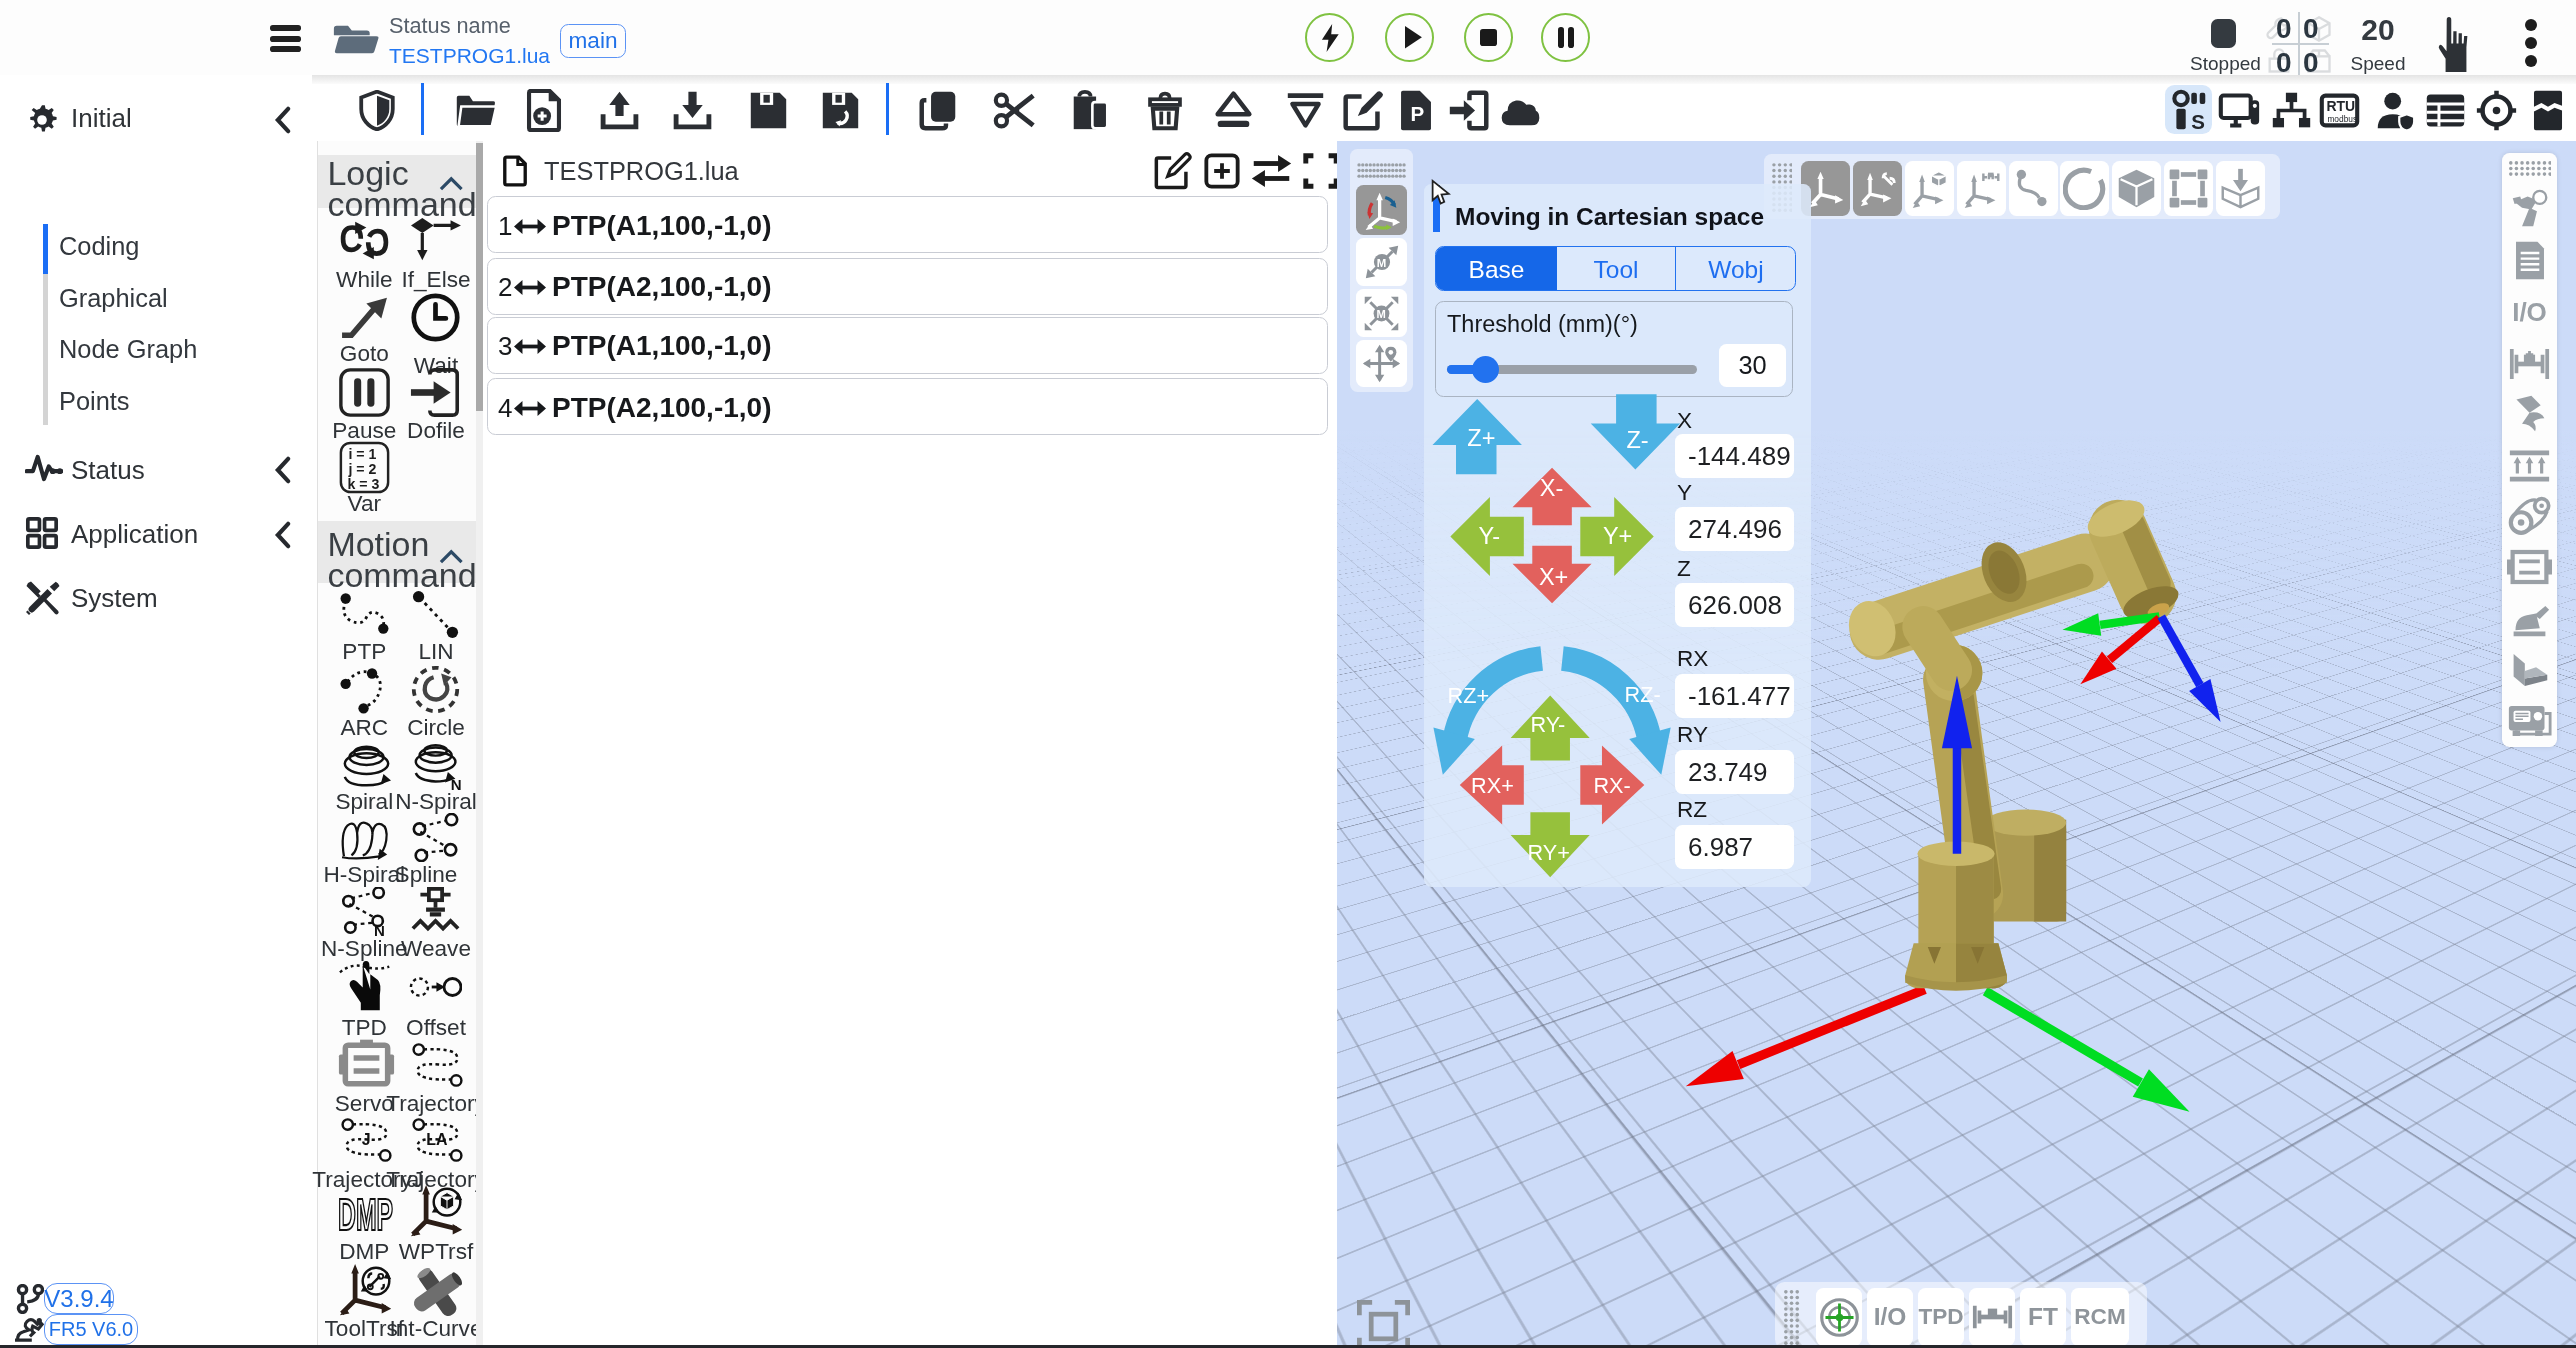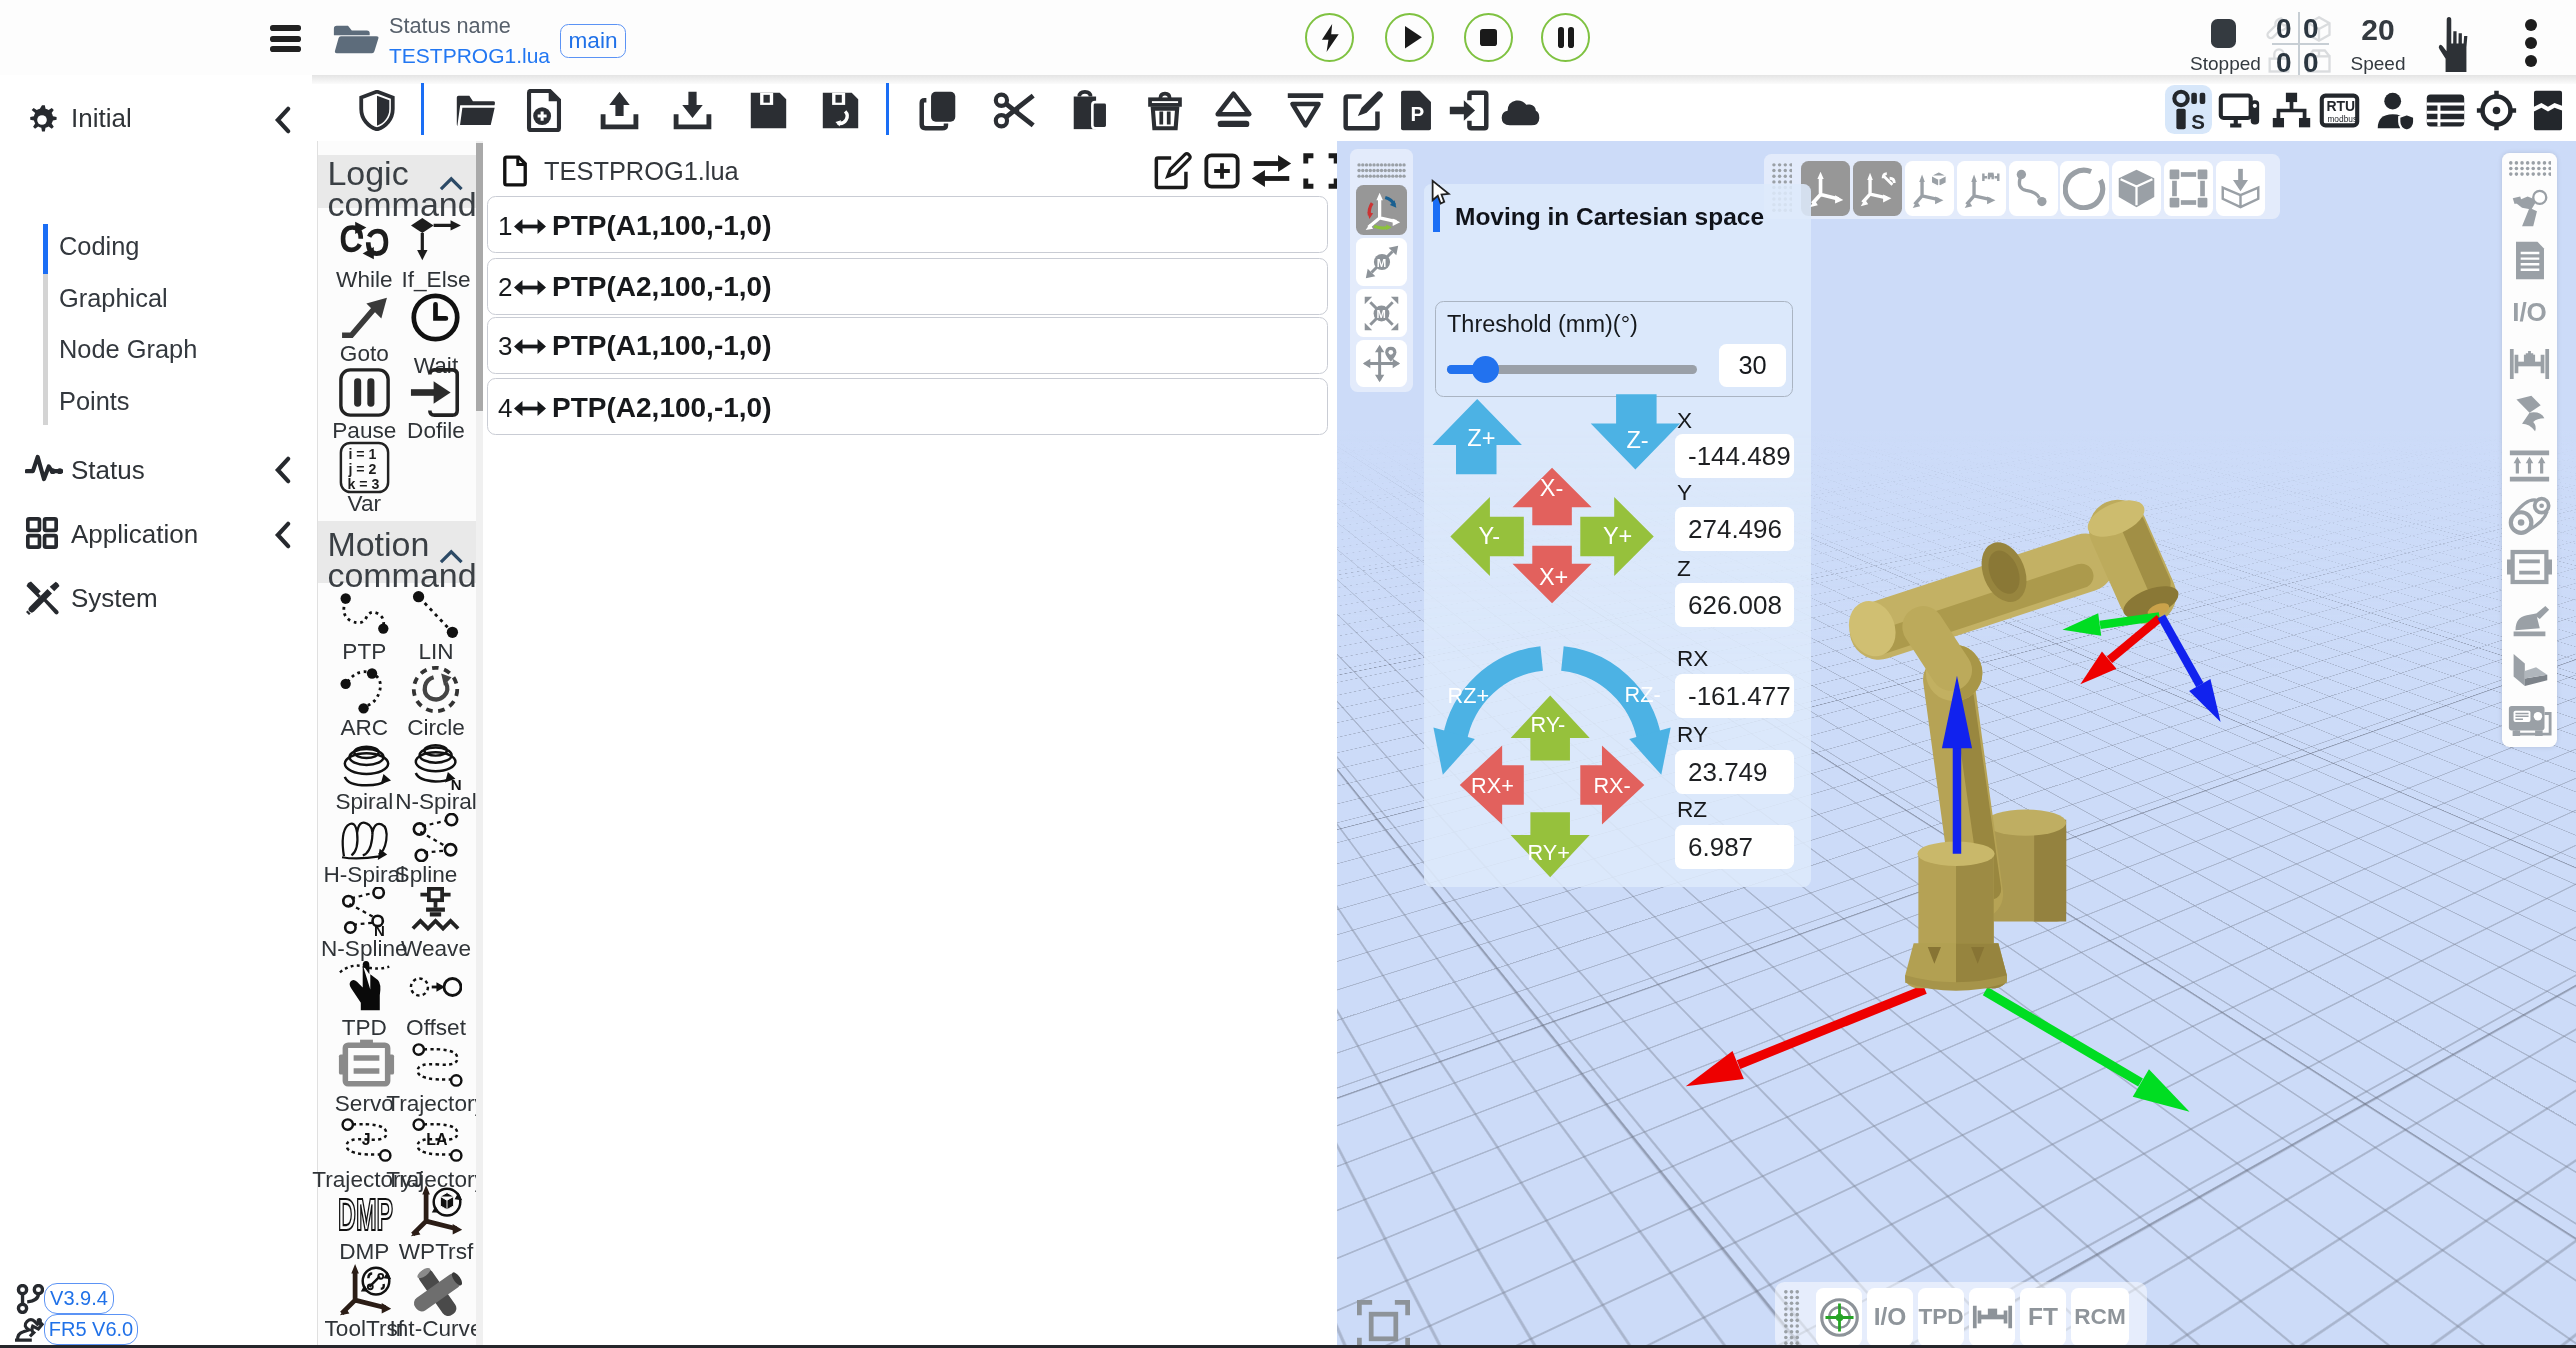--- a/index.html
+++ b/index.html
@@ -332,21 +332,21 @@
         <path d="M1.2 20.8 L3.2 22.8" stroke="#26292e" stroke-width="1.5"></path>
       </svg>
     <div class="navtxt" style="top:508px">System</div>
 
     <svg class="a" style="left:16px;top:1209px" width="28" height="30" viewBox="0 0 15 16">
         <circle cx="3.5" cy="3" r="2.2" fill="none" stroke="#26292e" stroke-width="1.8"></circle>
         <circle cx="12" cy="3" r="2.2" fill="none" stroke="#26292e" stroke-width="1.8"></circle>
         <circle cx="3.5" cy="13" r="2.2" fill="none" stroke="#26292e" stroke-width="1.8"></circle>
         <path d="M3.5 5.2 V10.8 M12 5.2 Q12 9 6 9.5" fill="none" stroke="#26292e" stroke-width="1.8"></path>
       </svg>
-    <div class="badge" style="left:44px;top:1208px;width:68px;height:29px;font-size:20px;white-space:nowrap">V3.9.4</div>
+    <div class="badge" style="left:44px;top:1208px;width:68px;height:29px;font-size:24px;white-space:nowrap">V3.9.4</div>
     <svg class="a" style="left:13px;top:1239px" width="32" height="28" viewBox="0 0 17 15">
         <path d="M1 14 H10 M2.5 14 Q2 10.5 5.5 9.5 L8.5 8.5 Q5 6.5 7.5 4 Q9.5 2 11.5 4 L13 5.5 L14.5 4.5 L15.5 5.5 L13.5 8 L10.5 6.5 Q9.5 9 11 10 L9 12" fill="none" stroke="#26292e" stroke-width="1.7"></path>
         <circle cx="14" cy="3.5" r="1.4" fill="#26292e"></circle>
       </svg>
     <div class="badge" style="left:44px;top:1239px;width:92px;height:29px;font-size:20px;white-space:nowrap">FR5 V6.0</div>
   </div>
   <div class="a" id="cmd">
     <div class="cmdhdr" style="top:14px;height:53px;line-height:31px;padding-top:2.8px">Logic<br>command
       <svg class="a" style="right:13px;top:21px" width="24.5" height="15" viewBox="0 0 26 16">
           <path d="M2 14 L13 3 L24 14" fill="none" stroke="#2c4a66" stroke-width="3.4"></path>
@@ -927,20 +927,25 @@
         </svg>
       </div>
 
     <div class="panel" style="left:87px;top:43px;width:387px;height:703px;background:rgba(221,233,251,0.88)"></div>
     <div class="a" style="left:96px;top:44px;width:6.6px;height:47px;background:#1b6ef5"></div>
     <svg class="a" style="left:94px;top:38px" width="21" height="28" viewBox="0 0 13 17">
         <path d="M1 1 L1 13 L4.2 10.2 L6 15 L8.2 14 L6.5 9.5 L11 9 Z" fill="#fff" stroke="#222" stroke-width="1.1"></path>
       </svg>
     <div class="a" style="left:118px;top:62px;font-size:24.5px;font-weight:bold;color:#10131a">Moving in Cartesian space</div>
 
+    <div class="a" style="left:98px;top:105px;width:361px;height:45px;border:1.9px solid #2272ef;border-radius:8.5px;box-sizing:border-box;background:#dce9fc;overflow:hidden">
+      <div style="position:absolute;left:0;top:0;width:121px;height:45px;background:#1567e8;color:#fff;font-size:24.5px;display:flex;align-items:center;justify-content:center">Base</div>
+      <div style="position:absolute;left:121px;top:0;width:119px;height:45px;border-right:1.9px solid #2272ef;color:#1e6ef0;font-size:24.5px;display:flex;align-items:center;justify-content:center;box-sizing:border-box">Tool</div>
+      <div style="position:absolute;left:239px;top:0;width:122px;height:45px;color:#1e6ef0;font-size:24.5px;display:flex;align-items:center;justify-content:center">Wobj</div>
+    </div>
 
     <div class="a" style="left:98px;top:160px;width:358px;height:96px;border:1.9px solid #aab4c2;border-radius:8.5px;box-sizing:border-box"></div>
     <div class="a" style="left:110px;top:170px;font-size:23.5px;color:#15181c">Threshold (mm)(°)</div>
     <div class="a" style="left:110px;top:224px;width:250px;height:8.5px;background:#9aa0a8;border-radius:4.7px"></div>
     <div class="a" style="left:110px;top:224px;width:42px;height:8.5px;background:#2272ef;border-radius:4.7px"></div>
     <div class="a" style="left:135px;top:215px;width:27px;height:27px;background:#2272ef;border-radius:50%"></div>
     <div class="a" style="left:382px;top:203px;width:67px;height:43px;background:#fff;border-radius:7.5px;font-size:25.4px;color:#15181c;display:flex;align-items:center;justify-content:center">30</div>
 
     <svg class="a" style="left:87px;top:43px" width="387" height="703" viewBox="0 0 411 746">
       <g font-family="Liberation Sans" font-size="25" fill="#fff">

